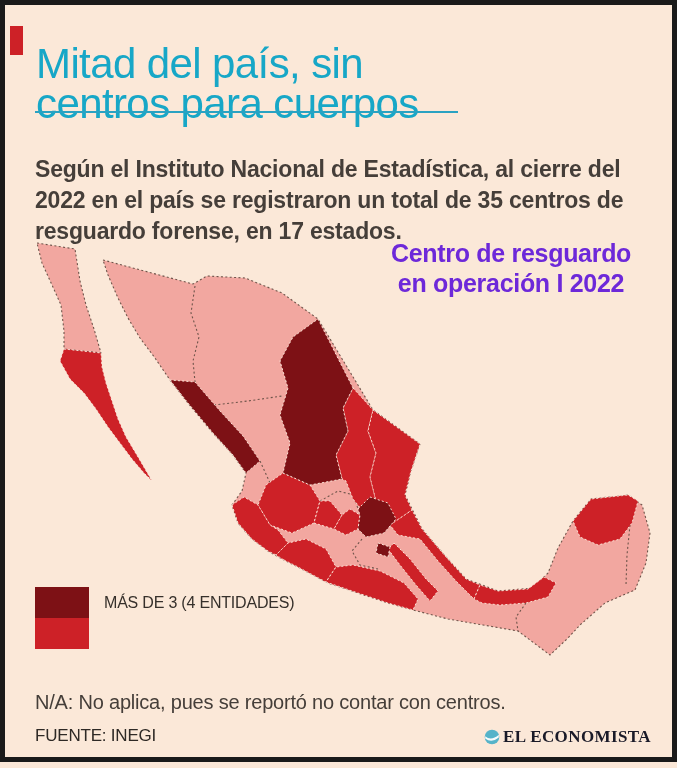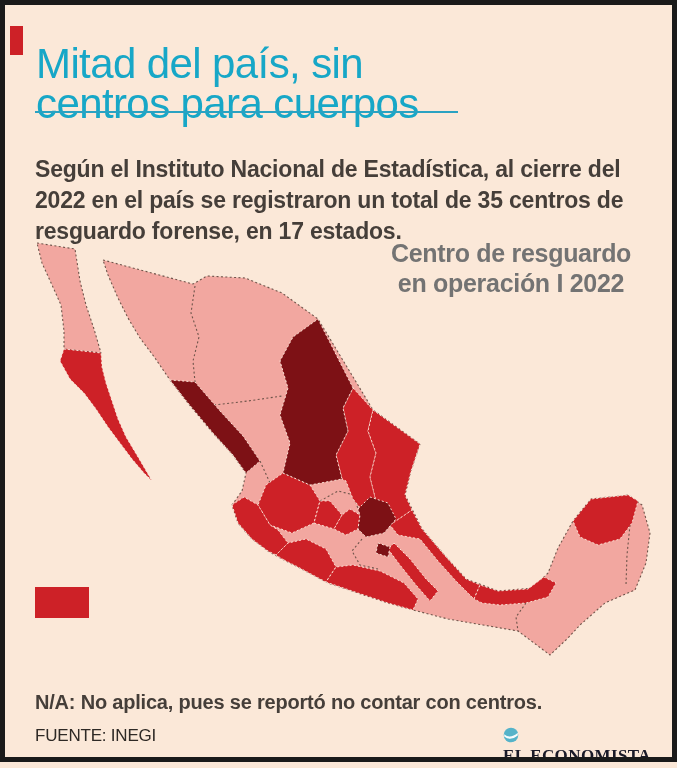--- a/index.html
+++ b/index.html
@@ -19,40 +19,40 @@
     font-size:42px;line-height:40px;font-weight:normal;letter-spacing:-0.6px;
     color:#17a7c7;
   }
   .title-underline{position:absolute;left:35px;top:111px;width:423px;height:2px;background:#2aa2c2;}
   .intro-text{
     position:absolute;left:35px;top:131px;width:618px;
     font-size:23px;line-height:31px;font-weight:700;color:#453e39;letter-spacing:-0.2px;
   }
   .map-title{
     position:absolute;left:366px;top:238px;width:290px;text-align:center;
-    font-size:25px;line-height:30px;font-weight:bold;color:#737373;letter-spacing:-0.3px;
+    font-size:25px;line-height:30px;font-weight:bold;color:#6d28d9;letter-spacing:-0.3px;
   }
   .map-title span{display:block;}
   .map-wrap{position:absolute;left:28px;top:233px;width:630px;height:452px;}
   .legend{position:absolute;left:35px;top:587px;}
   .legend-row{display:flex;align-items:center;height:31px;}
   .legend-swatch{width:54px;height:31px;flex:0 0 54px;}
   .legend-label{
     margin-left:15px;font-size:16px;color:#36302b;letter-spacing:-0.2px;white-space:nowrap;
   }
   .na-note{
     position:absolute;left:35px;top:691px;
-    font-size:20px;font-weight:700;color:#453e39;letter-spacing:-0.2px;
+    font-size:20px;font-weight:400;color:#453e39;letter-spacing:-0.2px;
   }
   .source-text{
     position:absolute;left:35px;top:726px;
     font-size:17px;font-weight:500;color:#2e2925;letter-spacing:-0.2px;text-align:center;
   }
   .brand{
-    position:absolute;right:26px;top:727px;display:flex;gap:3px;flex-direction:column;
+    position:absolute;right:26px;top:727px;display:flex;align-items:center;gap:3px;
   }
   .brand-name{
     font-family:"Liberation Serif","DejaVu Serif",serif;font-weight:bold;
     font-size:17px;letter-spacing:0.4px;color:#1a1a28;white-space:nowrap;
   }
 </style>
 </head>
 <body>
 
 <div class="accent-bar"></div>
@@ -104,20 +104,24 @@
       <path d="M142,147 L160,170 L185,200 L205,222 L218,240 L232,228 L215,203 L192,178 L167,149 Z" fill="#7d1115"></path>
       <path d="M290,86 L325,155 L315,175 L320,198 L308,222 L314,246 L282,252 L255,240 L262,210 L252,182 L260,155 L252,128 L265,104 Z" fill="#7d1115"></path>
       <path d="M330,276 L342,264 L360,270 L368,286 L356,300 L338,304 L330,296 L332,282 Z" fill="#7d1115"></path>
       <path d="M350,310 L362,314 L360,324 L348,320 Z" fill="#7d1115"></path>
     </g>
   </svg>
 </div>
 
 <div class="legend">
   <div class="legend-row">
+    <div class="legend-swatch" style="background-color: rgb(125, 17, 21);"></div>
+    <div class="legend-label">MÁS DE 3 (4 ENTIDADES)</div>
+  </div>
+  <div class="legend-row">
     <div class="legend-swatch" style="background-color: rgb(205, 33, 39);"></div>
   </div>
 </div>
 
 <div class="na-note">N/A: No aplica, pues se reportó no contar con centros.</div>
 <div class="source-text">FUENTE: INEGI</div>
 
 <div class="brand">
   <span style="display:inline-flex;">
     <svg width="16" height="16" viewBox="0 0 16 16" xmlns="http://www.w3.org/2000/svg">

